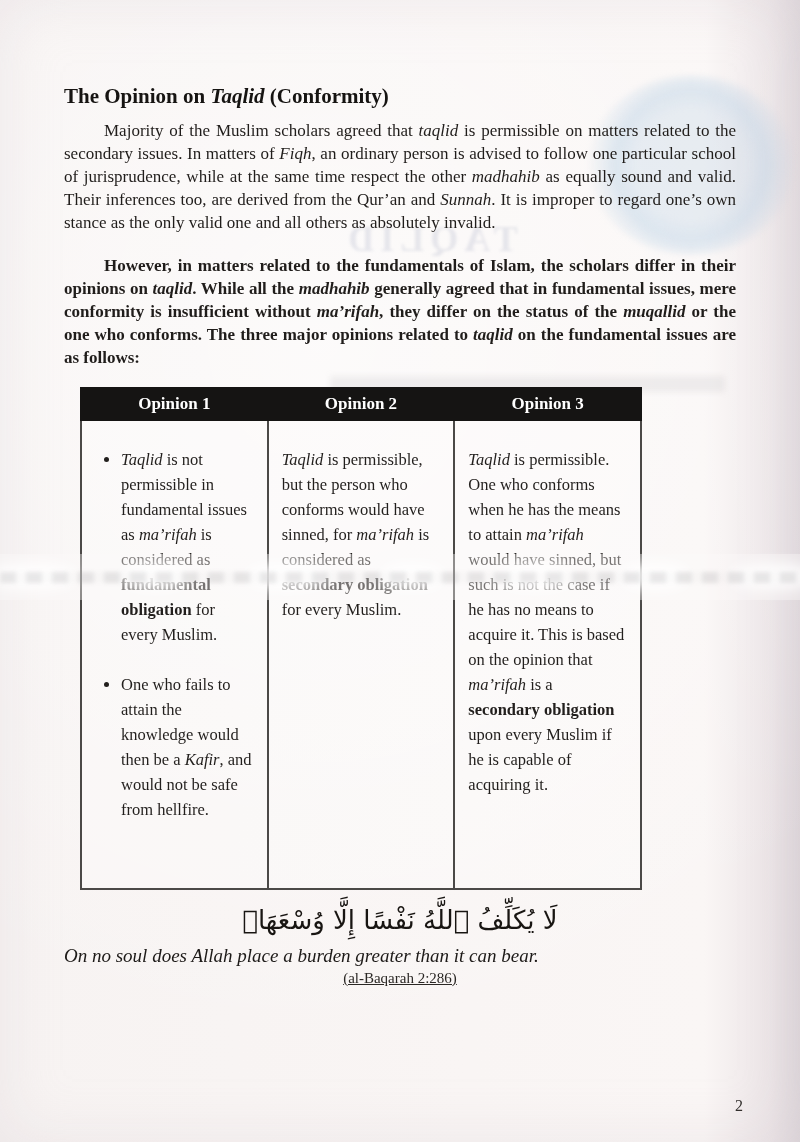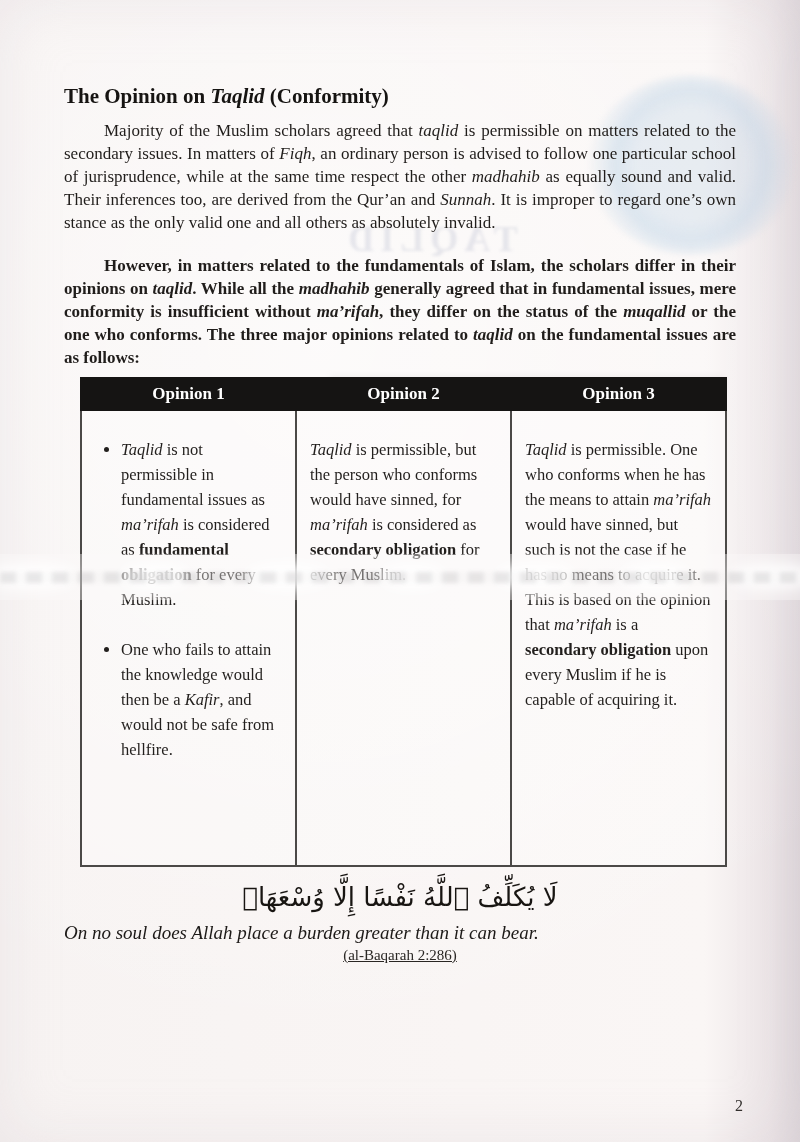--- a/index.html
+++ b/index.html
@@ -67,34 +67,34 @@
   }
   p.body-par{
     margin:0;
     font-size:17px;line-height:23px;
     text-align:justify;text-indent:40px;
     color:#201d1b;
   }
   p.body-par + p.body-par{margin-top:20px;font-weight:bold;}
 
   table.opinions{
-    margin:8px 0 0 16px;width:647px;
+    margin:18px 0 0 16px;width:562px;
     border-collapse:collapse;table-layout:fixed;
     background:rgba(255,255,255,0.25);
   }
   table.opinions th{
     background:#151413;color:#ffffff;
     font-size:17px;font-weight:bold;height:30px;
     border:2px solid #151413;padding:0;
   }
   table.opinions td{
     border:2px solid #4b4947;
     vertical-align:top;
     height:424px;
-    padding:26px 13px 4px 13px;
+    padding:26px 13px 17px 13px;
     font-size:16.5px;line-height:25px;color:#221f1d;
   }
   td.cell-1{padding-left:8px;}
   ul.bullets{margin:0;padding-left:26px;list-style:disc;}
   ul.bullets li + li{margin-top:25px;}
 
   p.closing{
     margin:27px 0 0 0;
     font-size:17px;line-height:23px;
     text-align:justify;text-indent:40px;

